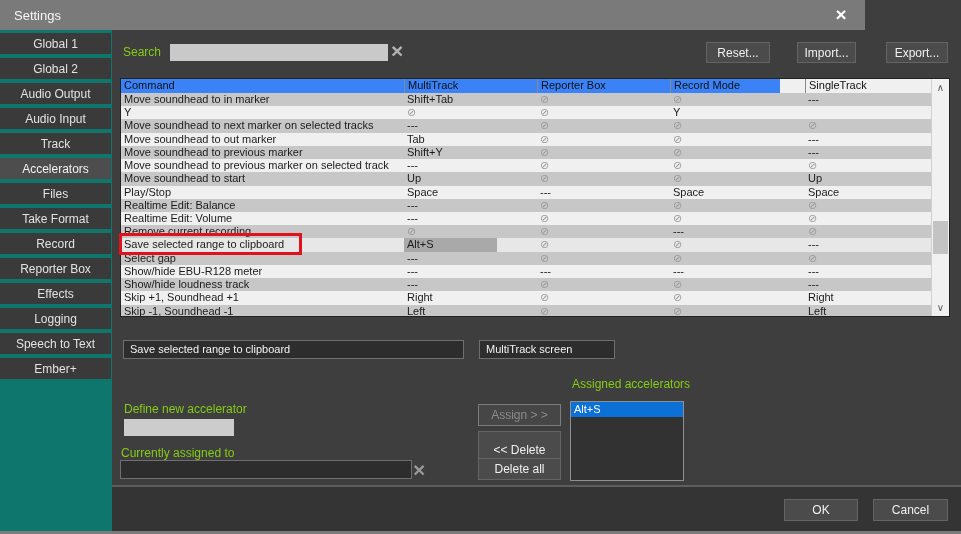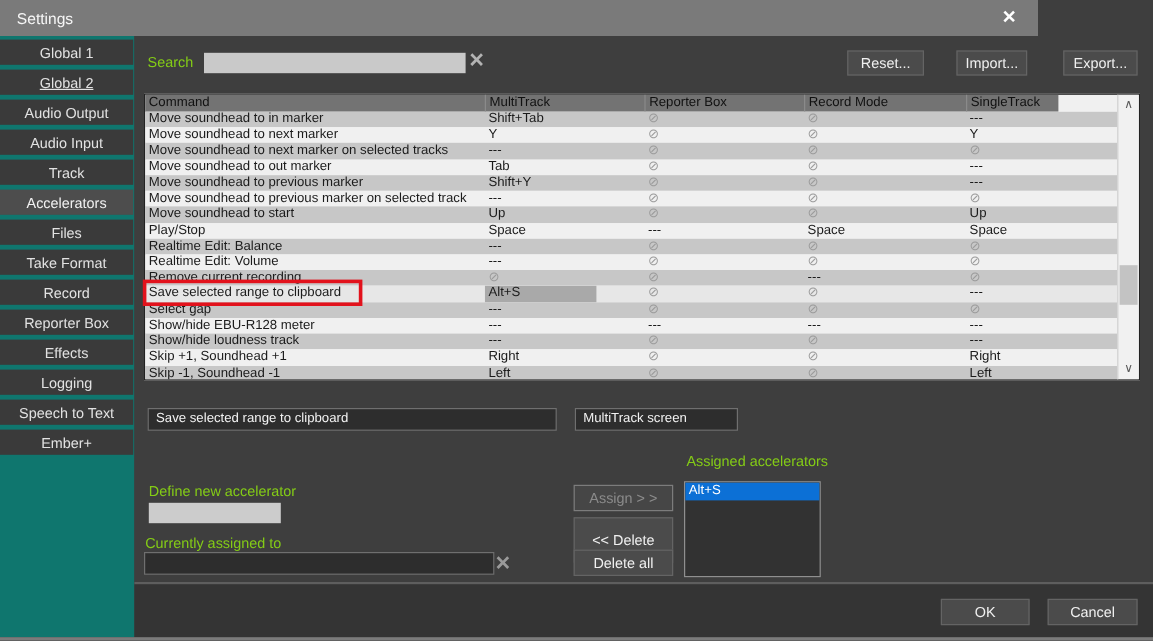--- a/index.html
+++ b/index.html
@@ -24,21 +24,21 @@
   .lbl { position:absolute; color:#84cc16; font-size:12px; white-space:nowrap; }
 
   .search-input { position:absolute; left:58px; top:14px; width:218px; height:17px; background:#c9c9c9; border:none; outline:none; font-size:12px; padding:0 4px; color:#222; }
   .clear-x { position:absolute; color:#b3b3b3; font-size:21px; font-weight:bold; line-height:1; }
 
   .btn { position:absolute; background:#4b4b4b; border:1px solid #646464; color:#f0f0f0; font-size:12px; text-align:center; display:flex; align-items:center; justify-content:center; font-family:inherit; }
   .btn.disabled { color:#8b8b8b; background:#464646; border:1px solid #7c7c7c; }
 
   
   .table { position:absolute; left:8px; top:48px; width:830px; height:239px; background:#f0f0f0; border:1px solid #222; }
-  .thead { position:absolute; left:0; top:0; width:761px; height:14px; background:#737373; display:grid; grid-template-columns:283px 133px 133px 135px 127px; }
+  .thead { position:absolute; left:0; top:0; width:659px; height:14px; background:#3b82f6; display:grid; grid-template-columns:283px 133px 133px 135px 127px; }
   .thead .hc { font-size:11px; color:#111; line-height:13px; padding-left:3px; border-left:1px solid #8a8a8a; overflow:hidden; white-space:nowrap; }
   .thead .hc:first-child { border-left:none; }
   .tbody { position:absolute; left:0; top:14px; width:811px; height:223px; overflow:hidden; }
   .trow { display:grid; grid-template-columns:283px 133px 133px 135px 127px; height:13.23px; font-size:11px; color:#1b1b1b; }
   .trow.odd  { background:#c7c7c7; }
   .trow.even { background:#f0f0f0; }
   .trow.sel  { background:#e7e7e7; }
   .tcell { line-height:13.2px; padding-left:3px; white-space:nowrap; overflow:hidden; }
   .tcell.nopad { padding-left:0; }
   .blocked { color:#9b9b9b; }
@@ -70,21 +70,21 @@
 
 <div class="window">
 
   <div class="titlebar">
     <span class="title">Settings</span>
     <span class="close">×</span>
   </div>
 
   <div class="sidebar" id="sidebar">
       <div class="side-item" style="top: 3px;">Global 1</div>
-      <div class="side-item" style="top: 28px; text-decoration: underline;">Global 2</div>
+      <div class="side-item" style="top: 28px;">Global 2</div>
       <div class="side-item" style="top: 53px;">Audio Output</div>
       <div class="side-item" style="top: 78px;">Audio Input</div>
       <div class="side-item" style="top: 103px;">Track</div>
       <div class="side-item sel" style="top: 128px;">Accelerators</div>
       <div class="side-item" style="top: 153px;">Files</div>
       <div class="side-item" style="top: 178px;">Take Format</div>
       <div class="side-item" style="top: 203px;">Record</div>
       <div class="side-item" style="top: 228px;">Reporter Box</div>
       <div class="side-item" style="top: 253px;">Effects</div>
       <div class="side-item" style="top: 278px;">Logging</div>
@@ -112,21 +112,20 @@
         </div>
       <div class="tbody" id="tbody">
           <div class="trow odd">
             <div class="tcell">Move soundhead to in marker</div>
             <div class="tcell">Shift+Tab</div>
             <div class="tcell blocked">⊘</div>
             <div class="tcell blocked">⊘</div>
             <div class="tcell">---</div>
           </div>
           <div class="trow even">
-            <div class="tcell">Move soundhead to next marker</div>
             <div class="tcell">Y</div>
             <div class="tcell blocked">⊘</div>
             <div class="tcell blocked">⊘</div>
             <div class="tcell">Y</div>
           </div>
           <div class="trow odd">
             <div class="tcell">Move soundhead to next marker on selected tracks</div>
             <div class="tcell">---</div>
             <div class="tcell blocked">⊘</div>
             <div class="tcell blocked">⊘</div>

